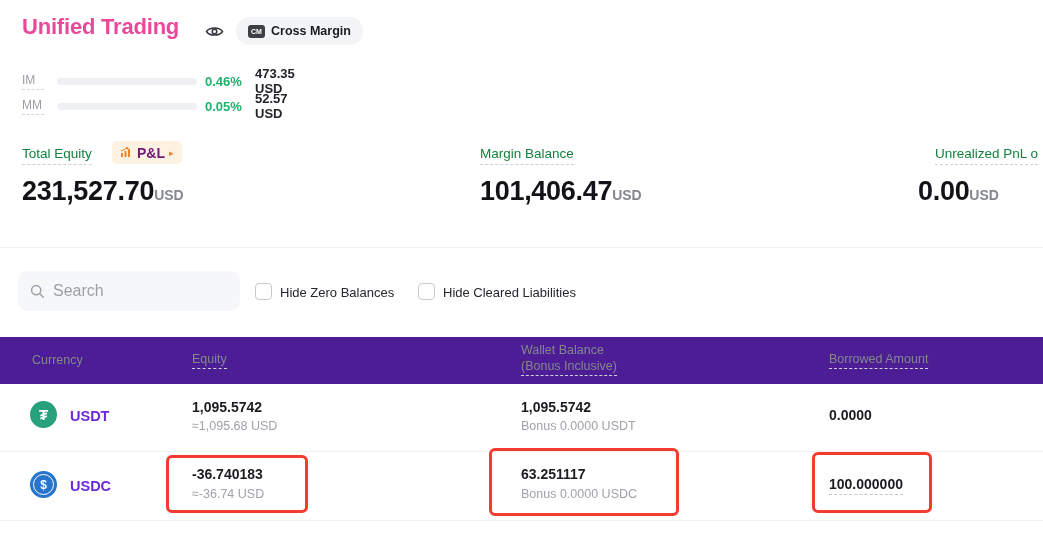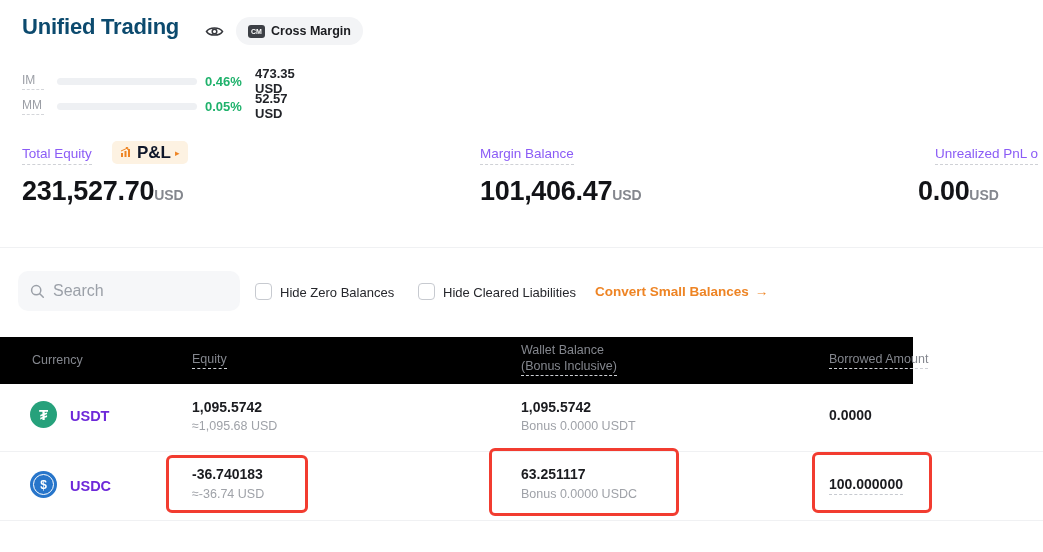--- a/index.html
+++ b/index.html
@@ -1,60 +1,60 @@
 <!DOCTYPE html>
 <html><head>
 <meta charset="utf-8">
 <style>
   * { margin:0; padding:0; box-sizing:border-box; }
   html,body { background:#ffffff; }
   body { font-family:"Liberation Sans","DejaVu Sans",sans-serif; color:#17181c; }
   #app { position:relative; width:1043px; height:552px; background:#fff; overflow:hidden; }
 
   
-  .page-title { position:absolute; left:22px; top:14px; font-size:22px; font-weight:700; letter-spacing:-0.2px; color:#0c4a6e; }
+  .page-title { position:absolute; left:22px; top:14px; font-size:22px; font-weight:700; letter-spacing:-0.2px; color:#ec4899; }
   .eye-btn { position:absolute; left:205px; top:24px; cursor:pointer; }
   .mode-pill { position:absolute; left:236px; top:17px; height:28px; display:flex; align-items:center; gap:6px;
                background:#f3f4f6; border-radius:14px; padding:0 12px; cursor:pointer;justify-content:flex-end; }
   .cm-chip { display:inline-flex; align-items:center; justify-content:center; width:17px; height:13px;
              background:#3c3f45; color:#fff; font-size:7px; font-weight:700; border-radius:3px; letter-spacing:0; }
   .mode-label { font-size:12.5px; font-weight:700; color:#1b1c20; }
 
   
   .mr-row { position:absolute; left:22px; height:16px; display:flex; align-items:center; }
   .mr-row.im { top:73px; } .mr-row.mm { top:98px; }
   .mr-label { width:34px; font-size:12px; color:#9b9ea5; border-bottom:1px dashed #d4d6da; padding-bottom:2px; align-self:flex-start; width:22px; }
   .mr-bar { position:absolute; left:35px; top:5px; width:140px; height:7px; background:#eef0f3; border-radius:4px; overflow:hidden; }
   .mr-fill { height:100%; background:#20b26c; border-radius:4px; }
   .mr-pct { position:absolute; left:183px; font-size:13px; font-weight:700; color:#20b26c; }
   .mr-amt { position:absolute; left:233px; font-size:13px; font-weight:700; color:#222429; }
 
   
-  .stat-label { position:absolute; top:146px; font-size:13.5px; color:#8b5cf6; border-bottom:1px dashed #cfd1d6; padding-bottom:3px; white-space:nowrap; }
+  .stat-label { position:absolute; top:146px; font-size:13.5px; color:#15803d; border-bottom:1px dashed #cfd1d6; padding-bottom:3px; white-space:nowrap; }
   .stat-value { position:absolute; top:176px; font-size:27px; font-weight:700; color:#121317; letter-spacing:-0.3px; white-space:nowrap; }
   .stat-unit { font-size:14px; font-weight:700; color:#84878e; letter-spacing:0; }
   .pnl-badge { position:absolute; left:112px; top:141px; height:23px; display:inline-flex; align-items:center; gap:4px;
                background:#fdf2e2; border-radius:5px; padding:0 8px; cursor:pointer; }
-  .pnl-text { font-size:17px; font-weight:700; color:#0f172a; }
+  .pnl-text { font-size:14px; font-weight:700; color:#701a75; }
   .pnl-caret { font-size:9px; color:#ee8424; }
 
   .divider { position:absolute; left:0; width:1043px; height:1px; background:#f0f1f3; }
 
   
   .search-box { position:absolute; left:18px; top:271px; width:222px; height:40px; background:#f6f7f9; border-radius:10px;
                 display:flex; align-items:center; padding:0 12px; gap:8px; }
   .search-box input { border:none; outline:none; background:transparent; font-size:16px; color:#8b5cf6; width:170px;
                       font-family:"Liberation Sans",sans-serif; }
   .search-box input::placeholder { color:#9ba0a8; }
   .checkbox { position:absolute; width:17px; height:17px; border:1.5px solid #c7cad0; border-radius:4px; background:#fff; cursor:pointer; }
   .cb-label { position:absolute; font-size:13px; color:#26272c; cursor:pointer; }
   .convert-link { position:absolute; left:595px; top:284px; font-size:13.5px; font-weight:700; color:#ee8424; cursor:pointer; display:flex; gap:6px; }
 
   
-  .thead { position:absolute; left:0; top:337px; width:913px; height:47px; background:#000000; }
+  .thead { position:absolute; left:0; top:337px; width:1043px; height:47px; background:#4c1d95; }
   .th { position:absolute; font-size:12.5px; color:#84878e; white-space:nowrap; }
   .dashed { border-bottom:1px dashed #cfd1d6; padding-bottom:2px; }
   .cell-main { position:absolute; font-size:14px; font-weight:700; color:#1b1c20; white-space:nowrap; }
   .cell-sub { position:absolute; font-size:12.5px; color:#9fa2a8; white-space:nowrap; }
   .coin-icon { position:absolute; left:30px; width:27px; height:27px; border-radius:50%; color:#fff;
                display:flex; align-items:center; justify-content:center; font-weight:700; font-size:15px; }
   .coin-icon.usdc { font-size:12px; }
   .coin-icon.usdc .ring { position:absolute; inset:3px; border:1.5px solid #fff; border-radius:50%; }
   .coin-sym { position:absolute; left:70px; font-size:14.5px; font-weight:700; color:#6d28d9; }
 
@@ -124,24 +124,20 @@
     </svg>
     <input type="text" placeholder="Search" style="">
   </div>
 
   <span class="checkbox" style="left:255px; top:283px"></span>
   <span class="cb-label" style="left:280px; top:285px">Hide Zero Balances</span>
 
   <span class="checkbox" style="left:418px; top:283px"></span>
   <span class="cb-label" style="left:443px; top:285px">Hide Cleared Liabilities</span>
 
-  <div class="convert-link">
-    <span>Convert Small Balances</span>
-    <span>→</span>
-  </div>
 
   <div class="thead">
     <span class="th" style="left:32px; top:16px">Currency</span>
     <span class="th dashed" style="left:192px; top:15px">Equity</span>
     <span class="th" style="left:521px; top:6px">Wallet Balance</span>
     <span class="th dashed" style="left:521px; top:22px">(Bonus Inclusive)</span>
     <span class="th dashed" style="left:829px; top:15px">Borrowed Amount</span>
   </div>
 
   <div>

